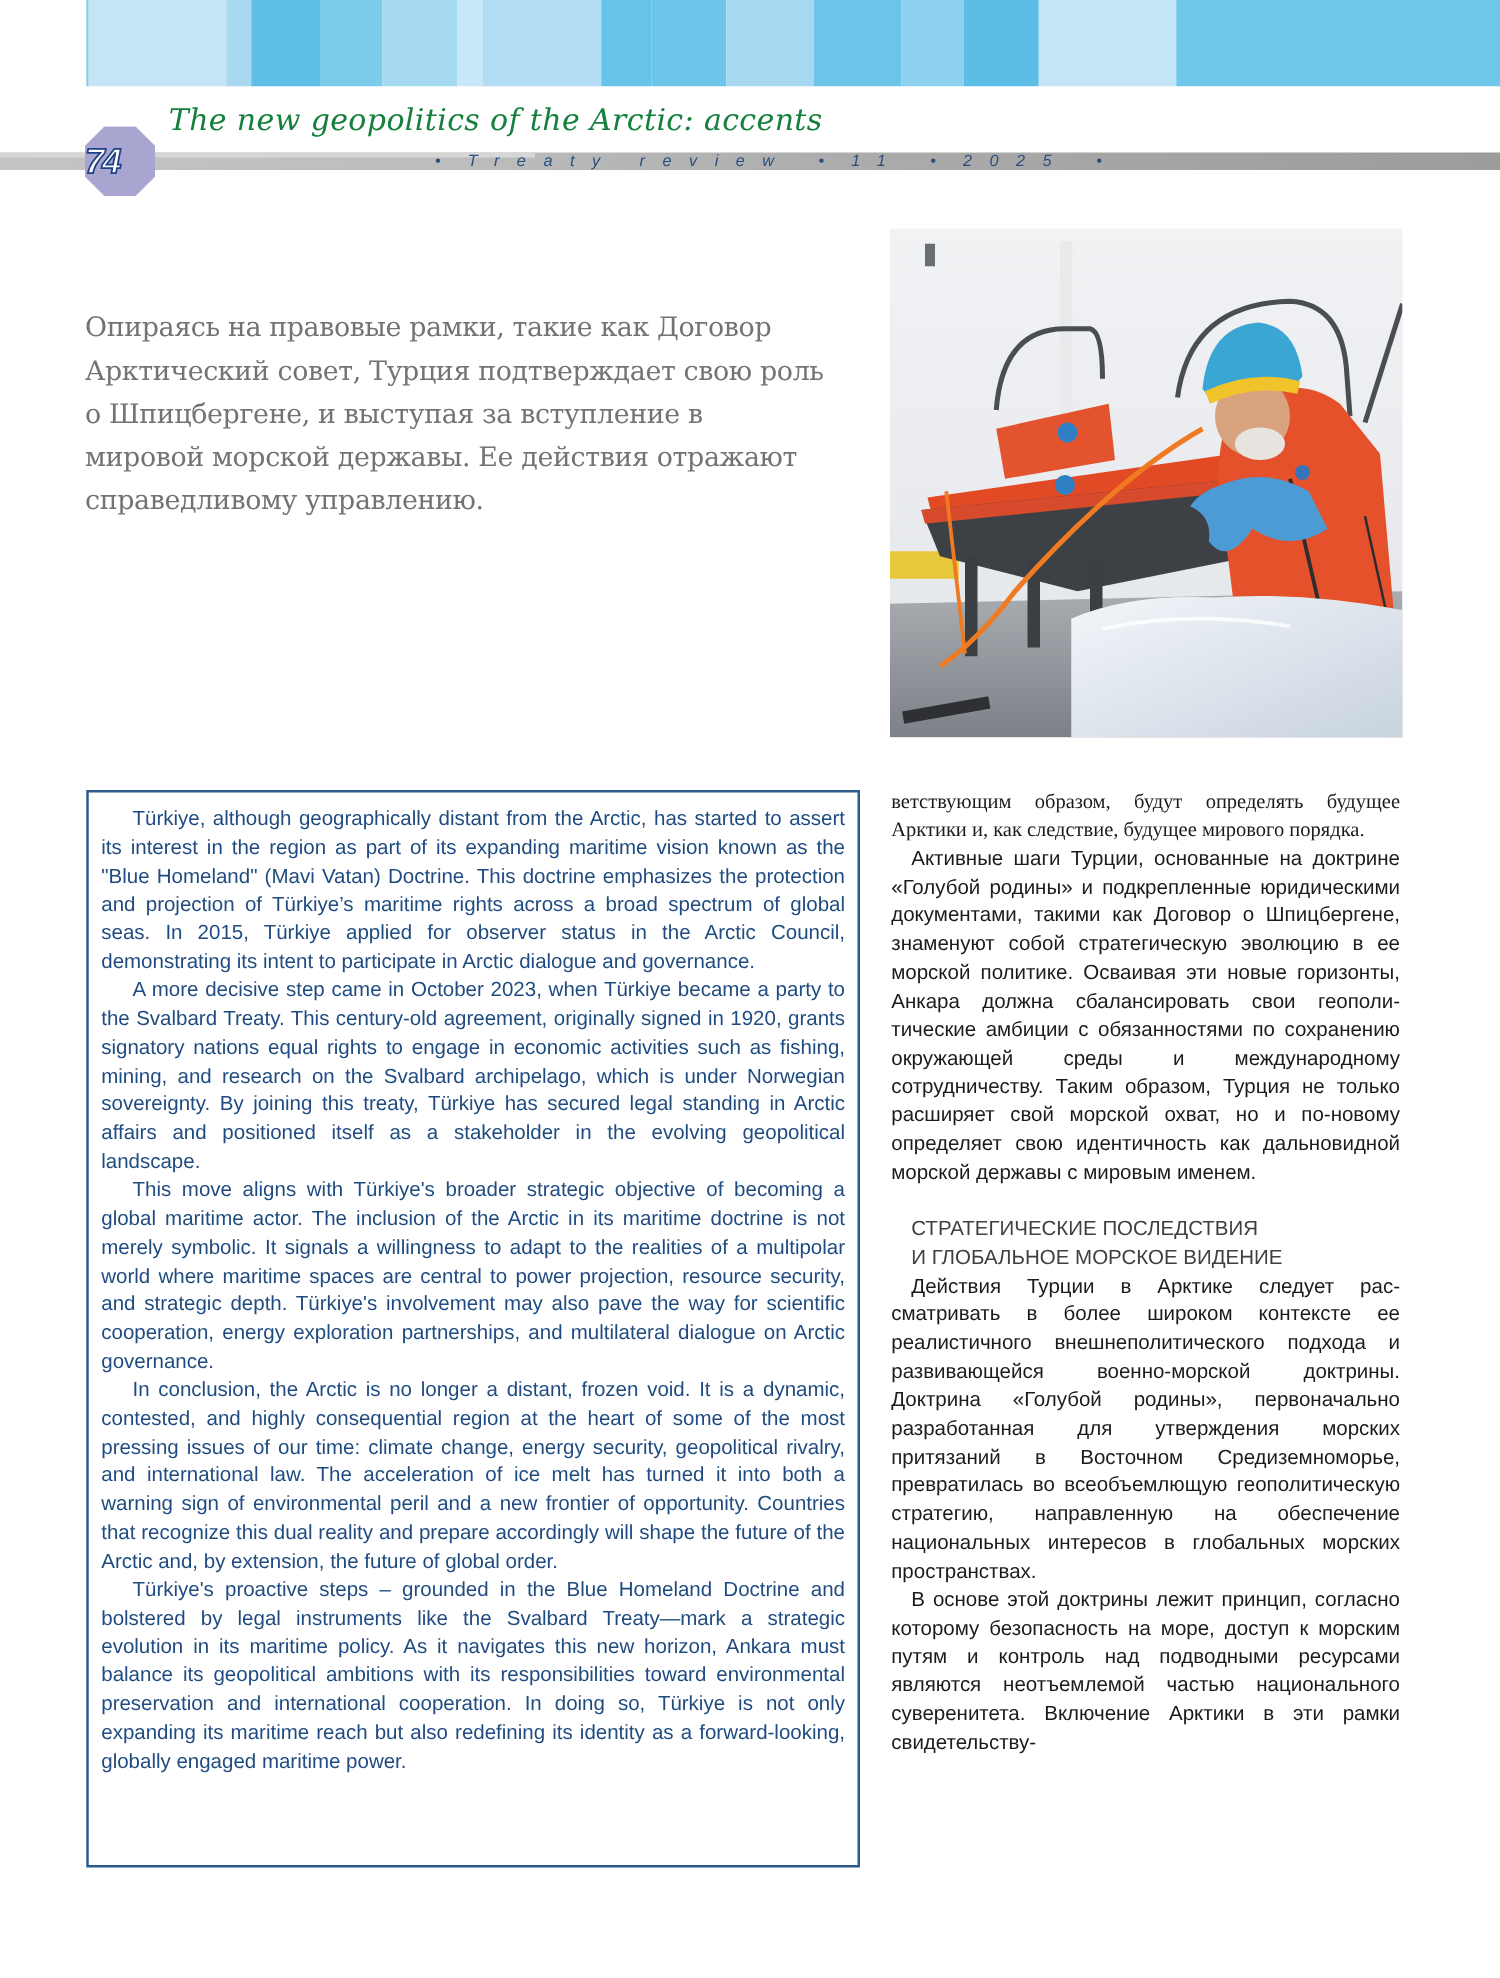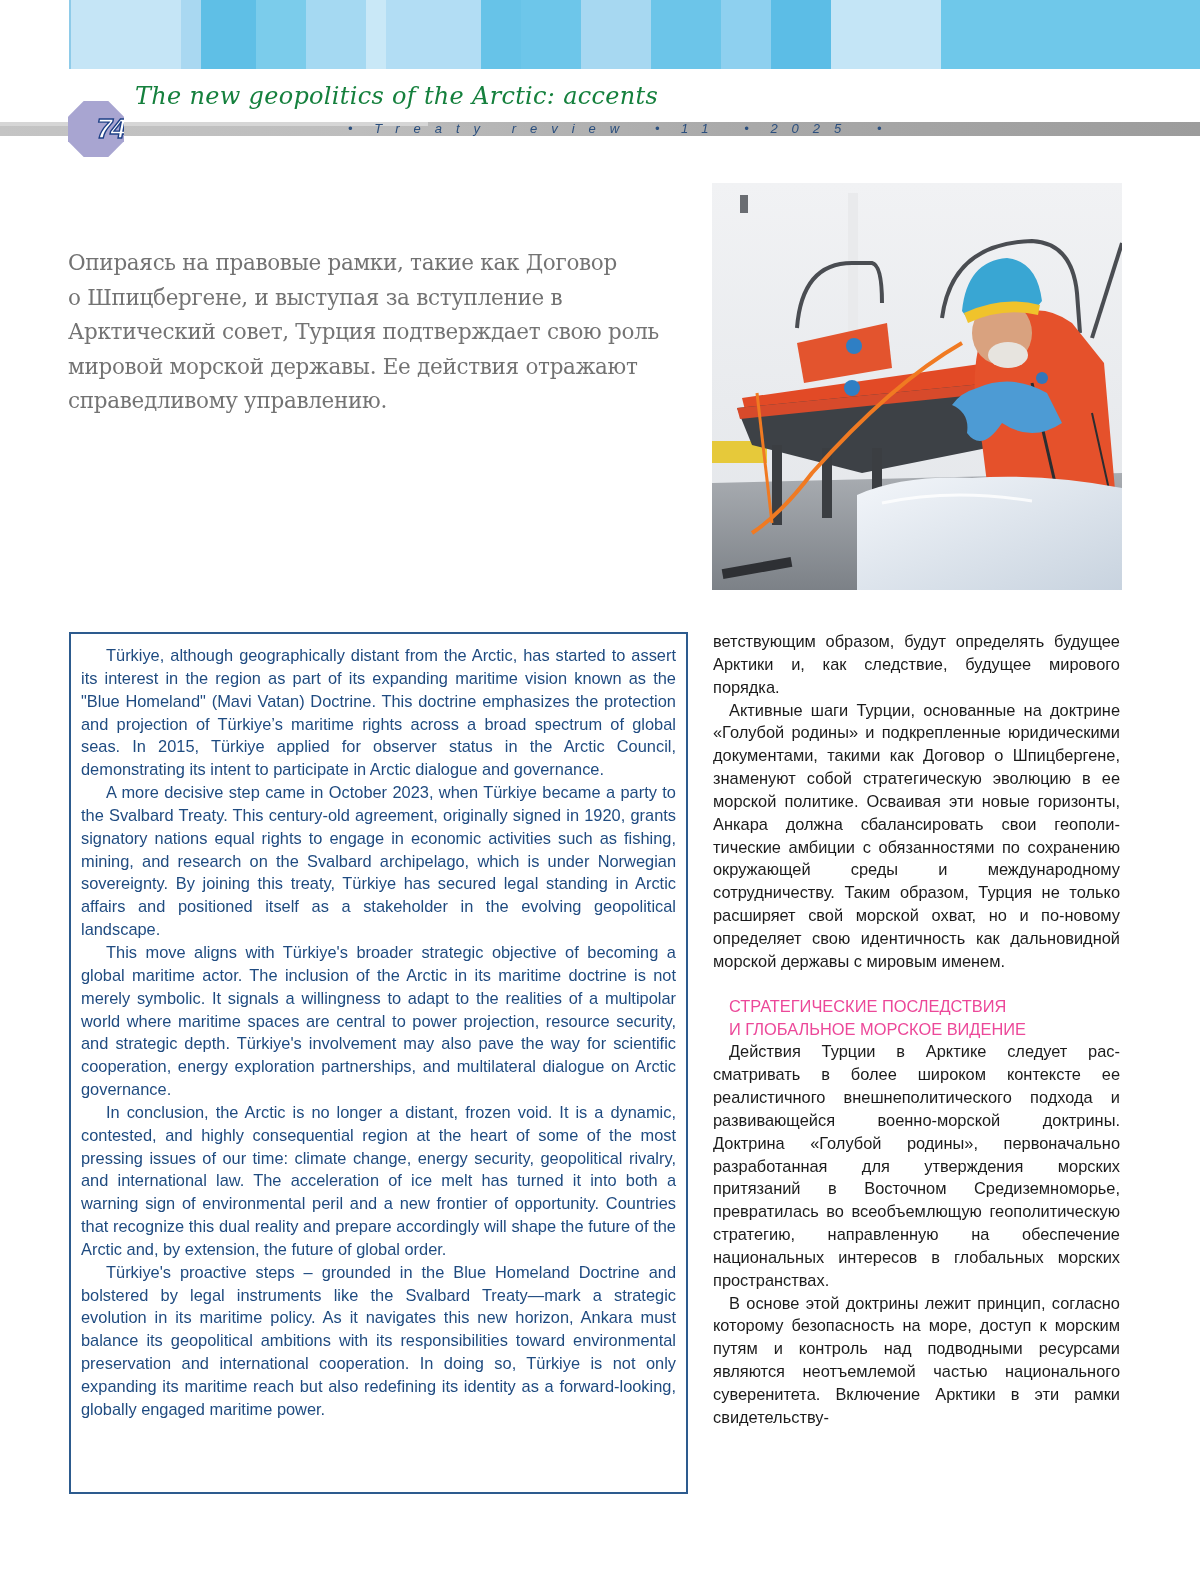--- a/index.html
+++ b/index.html
@@ -10,40 +10,40 @@
     .banner .stripe { height: 100%; }
 
     
     .section-title { position: absolute; left: 135px; top: 82px; font-family: "DejaVu Serif", serif; font-style: italic; font-size: 24px; color: #15803d; letter-spacing: 0.3px; white-space: nowrap; }
     .gray-bar { position: absolute; left: 0; top: 122px; width: 1200px; height: 14px; background: linear-gradient(to right, #c4c4c4 0%, #bdbdbd 30%, #aaaaaa 60%, #9c9c9c 100%); }
     .gray-bar .light { position: absolute; left: 0; top: 0; width: 428px; height: 4px; background: #d6d6d6; }
     .journal-line { position: absolute; left: 330px; top: 121px; font-family: "Liberation Sans", sans-serif; font-style: italic; font-size: 13px; color: #2b4f7e; white-space: nowrap; }
     .journal-line span { display: inline-block; }
     .journal-line .spaced { letter-spacing: 14px; }
     .journal-line .dot { margin: 0 18px; }
-    .page-badge { position: absolute; left: 68px; top: 101px; width: 56px; height: 56px; background: #a8a5d1; clip-path: polygon(28% 0, 72% 0, 100% 28%, 100% 72%, 72% 100%, 28% 100%, 0 72%, 0 28%); display: flex; align-items: center; justify-content: flex-end; }
+    .page-badge { position: absolute; left: 68px; top: 101px; width: 56px; height: 56px; background: #a8a5d1; clip-path: polygon(28% 0, 72% 0, 100% 28%, 100% 72%, 72% 100%, 28% 100%, 0 72%, 0 28%); display: flex; align-items: center; justify-content: flex-start; }
     .page-badge span { font-family: "Liberation Sans", sans-serif; font-style: italic; font-weight: bold; font-size: 28px; color: #ffffff; -webkit-text-stroke: 1.4px #1d3f85; letter-spacing: -2px; }
 
     
     .lead { position: absolute; left: 68px; top: 246px; width: 620px; font-family: "DejaVu Serif", serif; font-size: 21.5px; line-height: 34.5px; color: #737373; letter-spacing: -0.3px; }
     .lead p { margin: 0; }
 
     
     .photo { position: absolute; left: 712px; top: 183px; width: 410px; height: 407px; overflow: hidden; background: #eceef0; }
     .photo svg { width: 100%; height: 100%; display: block; }
 
     
     .en-box { position: absolute; left: 69px; top: 632px; width: 619px; height: 862px; border: 2px solid #2d5b8e; box-sizing: border-box; padding: 10px 10px 0 10px; }
     .en-box p { margin: 0; font-size: 16.4px; line-height: 22.85px; color: #1f4b80; text-align: justify; text-indent: 25px; hyphens: manual; }
 
     
     .ru-col { position: absolute; left: 713px; top: 630px; width: 407px; }
     .ru-col p { margin: 0; font-size: 16.4px; line-height: 22.85px; color: #1b1b1b; text-align: justify; text-indent: 16px; }
-    .ru-col p.cont { text-indent: 0; }
-    .ru-col h3 { margin: 22px 0 0 0; padding-left: 16px; font-weight: normal; font-size: 16.4px; line-height: 22.85px; color: #ec4899; }
+    .ru-col p.cont { text-indent: 0; font-family: Liberation Serif, serif; }
+    .ru-col h3 { margin: 22px 0 0 0; padding-left: 16px; font-weight: normal; font-size: 16.4px; line-height: 22.85px; color: #404040; }
   </style>
 </head>
 <body>
 
 <div class="banner" id="banner">
     <div class="stripe" style="background: rgb(197, 229, 246); width: 110px;"></div>
     <div class="stripe" style="background: rgb(169, 216, 241); width: 20px;"></div>
     <div class="stripe" style="background: rgb(95, 191, 230); width: 55px;"></div>
     <div class="stripe" style="background: rgb(123, 204, 235); width: 50px;"></div>
     <div class="stripe" style="background: rgb(165, 217, 242); width: 60px;"></div>
@@ -71,22 +71,22 @@
   <span class="dot">•</span>
   <span class="spaced">2025</span>
   <span class="dot">•</span>
 </div>
 <div class="page-badge">
   <span>74</span>
 </div>
 
 <div class="lead">
   <p>Опираясь на правовые рамки, такие как Договор</p>
+  <p>Арктический совет, Турция подтверждает свою роль</p>
   <p>о Шпицбергене, и выступая за вступление в</p>
-  <p>Арктический совет, Турция подтверждает свою роль</p>
   <p>мировой морской державы. Ее действия отражают</p>
   <p>справедливому управлению.</p>
 </div>
 
 <div class="photo" title="Researcher in orange jacket, blue hat and gloves, handling ice block beside an orange rescue boat">
   <svg viewBox="0 0 410 407" preserveAspectRatio="none">
     <defs>
       <linearGradient id="sky" x1="0" y1="0" x2="0" y2="1">
         <stop offset="0" stop-color="#f1f2f4"></stop>
         <stop offset="1" stop-color="#e2e5e9"></stop>

